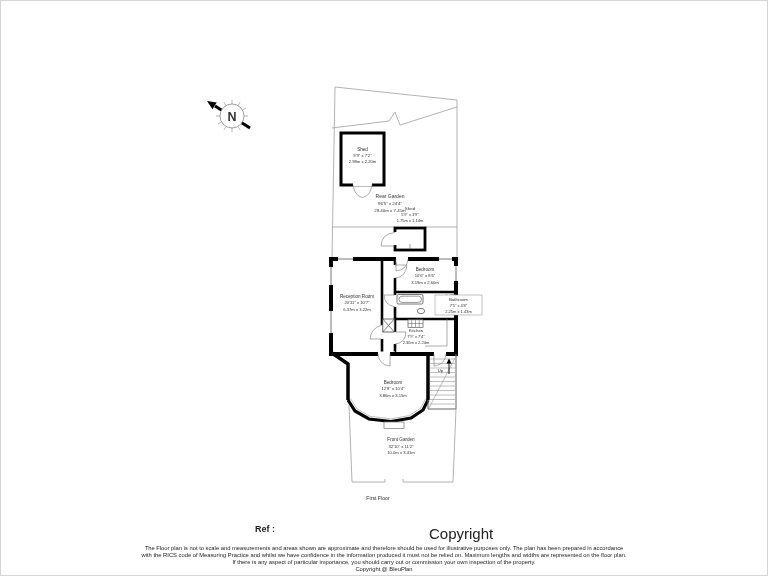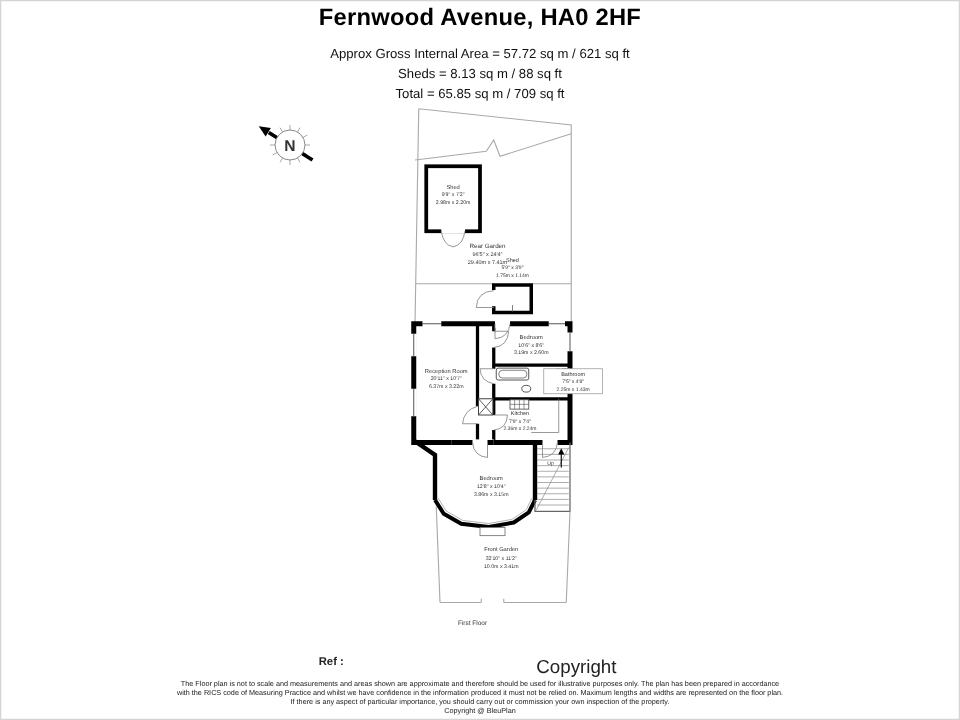--- a/index.html
+++ b/index.html
@@ -18,28 +18,20 @@
         font-size:14px;letter-spacing:7px;line-height:15px;white-space:nowrap;}
   .disc{position:absolute;top:544px;left:0;width:100%;text-align:center;
         font-size:5.8px;line-height:7px;color:#222;}
   svg text{font-family:"Liberation Sans", sans-serif;fill:#333;}
 </style>
 </head>
 <body>
 
 <div class="page">
 
-  <div class="hdr">
-    <div class="title">Fernwood Avenue, HA0 2HF</div>
-    <div class="sub">
-      <div>Approx Gross Internal Area = 57.72 sq m / 621 sq ft</div>
-      <div>Sheds = 8.13 sq m / 88 sq ft</div>
-      <div>Total = 65.85 sq m / 709 sq ft</div>
-    </div>
-  </div>
 
   <svg class="plan-svg" width="766" height="574" viewBox="0 0 766 574">
 
     <g>
       <path stroke="#9a9a9a" stroke-width="0.7" fill="none" d="M231,103 L231,99 M237,104.6 L239,101.1 M241.4,109 L244.9,107 M243,115 L247,115 M241.4,121 L244.9,123 M237,125.4 L239,128.9 M231,127 L231,131 M225,125.4 L223,128.9 M220.6,121 L217.1,123 M219,115 L215,115 M220.6,109 L217.1,107 M225,104.6 L223,101.1"></path>
       <line x1="249" y1="127" x2="214" y2="105" stroke="#000" stroke-width="3"></line>
       <circle cx="231" cy="115" r="12" fill="#fff" stroke="#888" stroke-width="0.8"></circle>
       <polygon points="206,100 215.7,101.4 211.5,108.2" fill="#000"></polygon>
       <text x="231" y="120" font-size="12.5" font-weight="bold" text-anchor="middle" fill="#000">N</text>
     </g>

